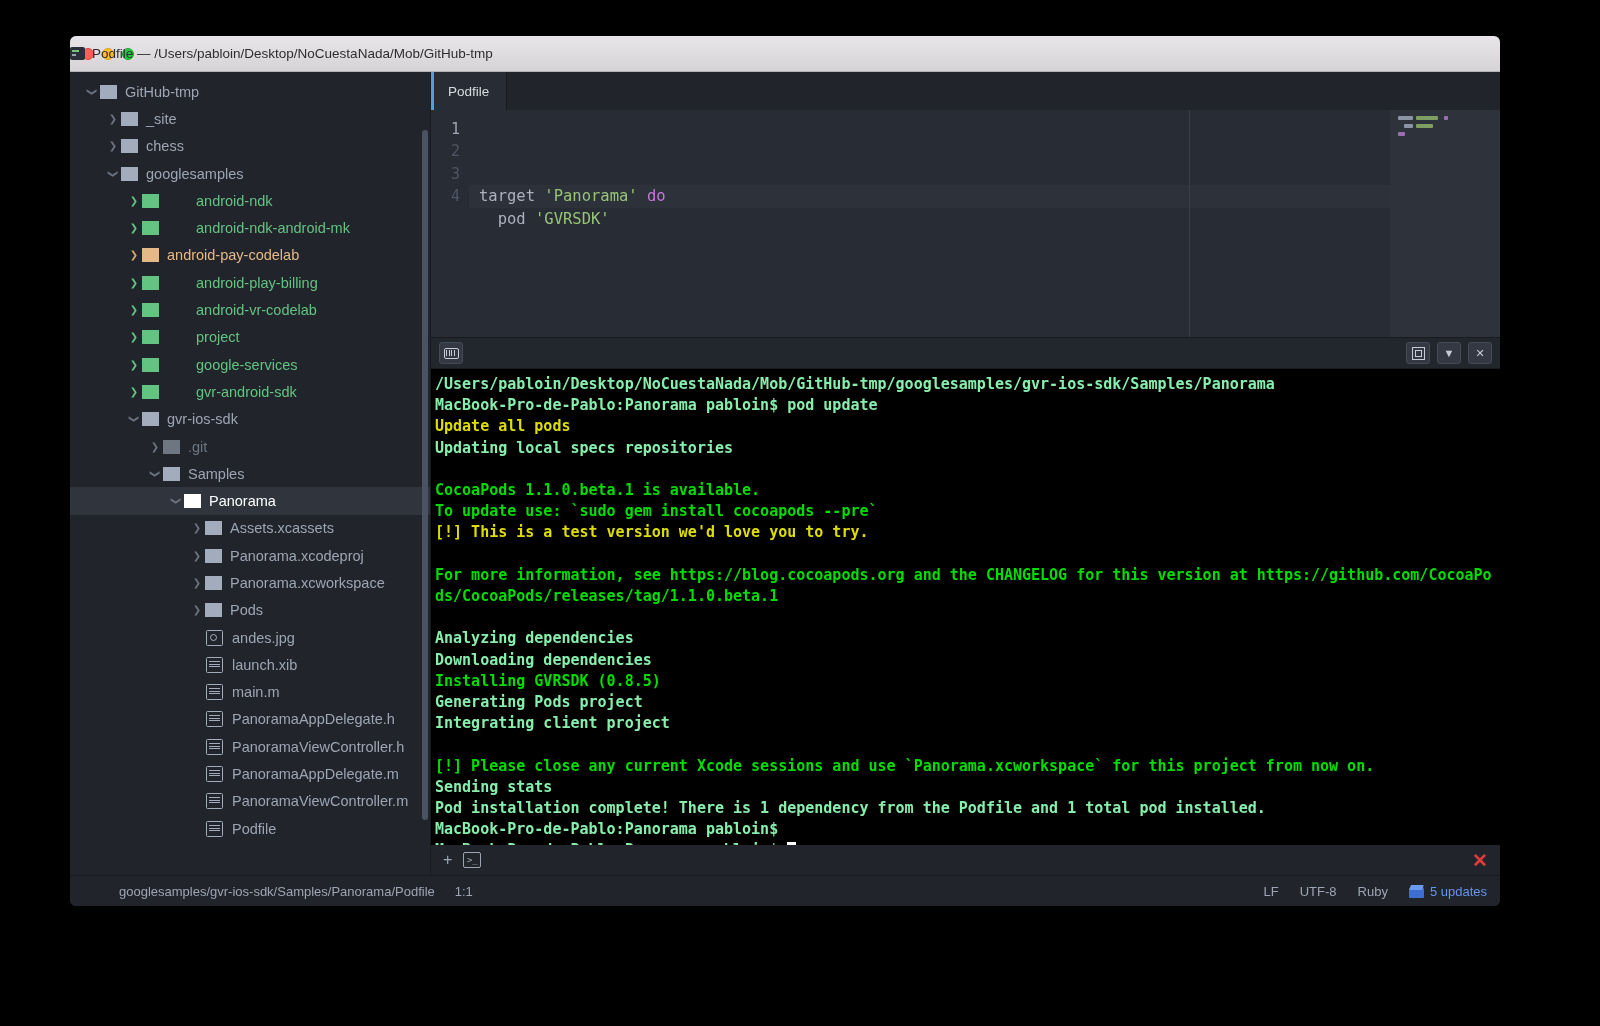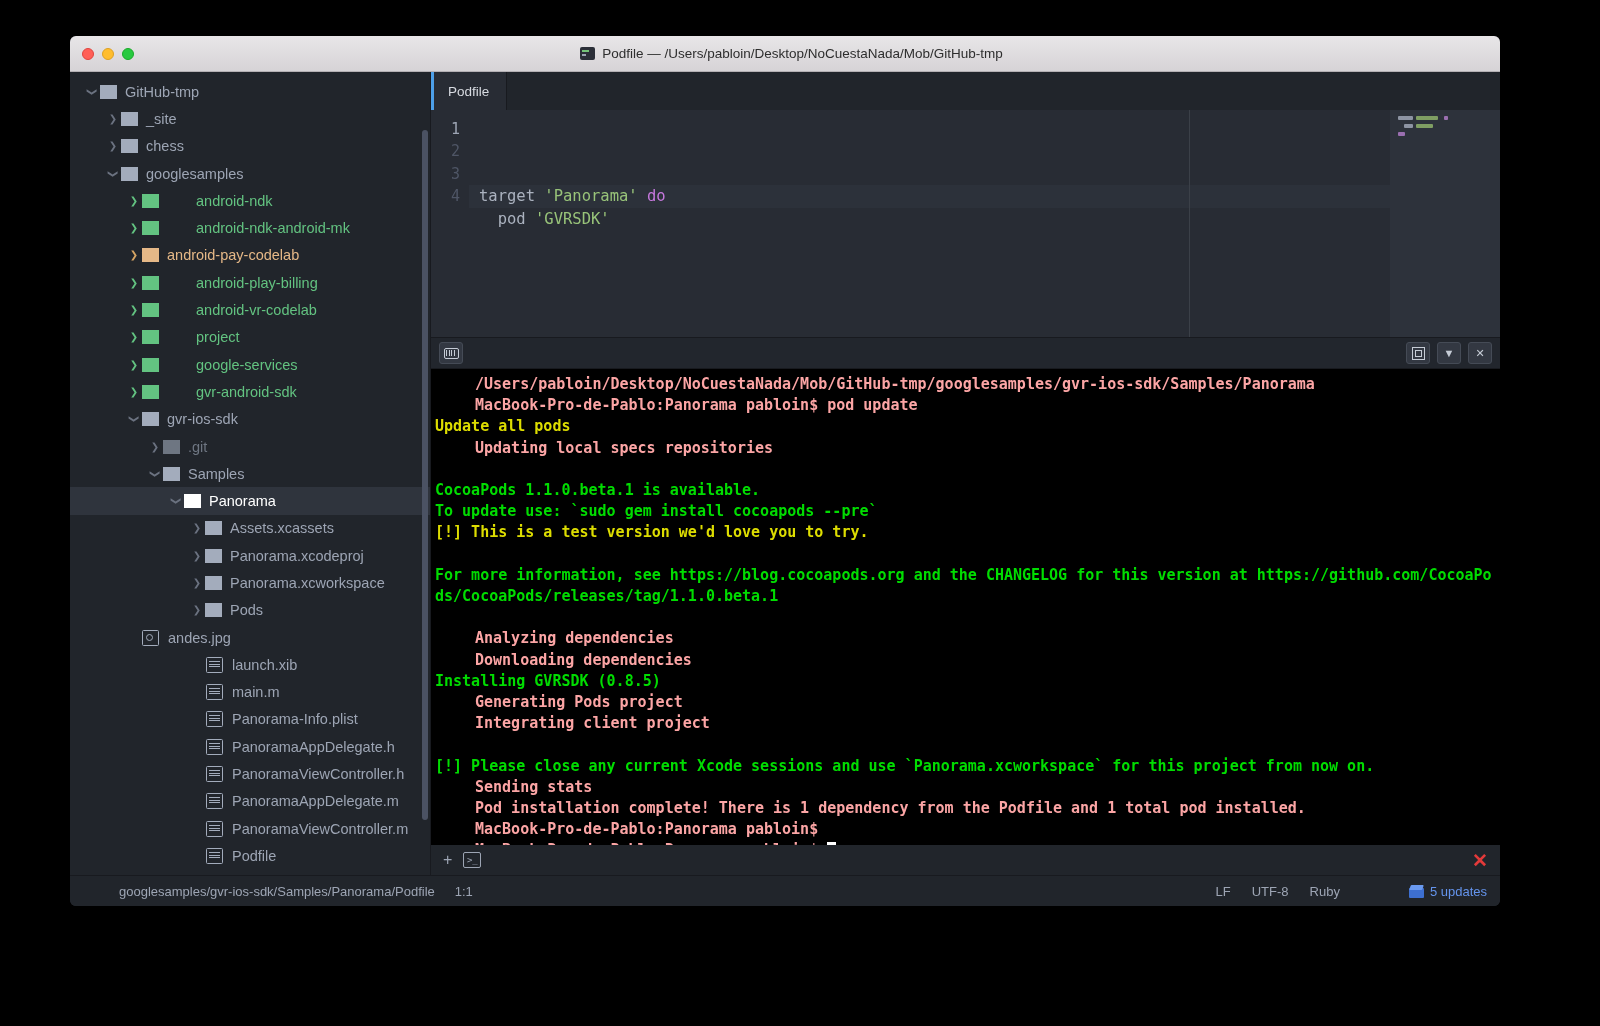--- a/index.html
+++ b/index.html
@@ -54,24 +54,23 @@
 
   #titlebar-title {
     position: absolute;
     left: 0; right: 16px;
     text-align: center;
     font-size: 13.5px;
     color: #2e2e2e;
     white-space: nowrap;
     display: flex;
     align-items: center;
-    justify-content: center;
+    justify-content: flex-start;
     gap: 7px;
     pointer-events: none;
-    margin-left: 29px;
   }
   .atom-logo-sm {
     width: 15px; height: 13px;
     background: #2b2f38;
     border-radius: 2px;
     display: inline-block;
     position: relative;
     flex: 0 0 auto;
   }
   .atom-logo-sm::before {
@@ -363,21 +362,21 @@
     color: #ffffff;
     font-family: "DejaVu Sans Mono", monospace;
     font-size: 15px;
     font-weight: bold;
     line-height: 21.2px;
     padding: 5px 4px 0 4px;
     overflow: hidden;
     white-space: pre-wrap;
     word-break: break-all;
   }
-  .t-white  { color: #fca5a5; margin-left: 40px; }
+  .t-white  { color: #86efac; }
   .t-green  { color: #00dd00; }
   .t-yellow { color: #dddd00; }
   .cursor-block {
     display: inline-block;
     width: 9px; height: 16px;
     background: #ffffff;
     vertical-align: -3px;
   }
 
   #terminal-tabbar {
@@ -427,21 +426,20 @@
     font-size: 13px;
     color: #9da5b4;
     border-top: 1px solid #181a1f;
   }
   .sb-left { display: flex; align-items: center; gap: 20px; margin-left: 36px; }
   .sb-spacer { flex: 1; }
   .sb-right { display: flex; align-items: center; gap: 21px; }
   .sb-updates {
     display: flex; align-items: center; gap: 6px;
     color: #6494ed;
-    margin-left: 48px;
   }
   .pkg-icon {
     width: 15px; height: 13px;
     position: relative;
     display: inline-block;
   }
   .pkg-icon::before {
     content: "";
     position: absolute;
     left: 0; top: 3px;
@@ -573,47 +571,40 @@
           <div class="tree-row" style="padding-left: 119px;">
             <span class="twisty ">❯</span>
             <span class="ficon folder fld-gray"></span>
             <span class="tw-label tw-gray">Panorama.xcworkspace</span>
           </div>
           <div class="tree-row" style="padding-left: 119px;">
             <span class="twisty ">❯</span>
             <span class="ficon folder fld-gray"></span>
             <span class="tw-label tw-gray">Pods</span>
           </div>
-          <div class="tree-row" style="padding-left: 55px;">
+          <div class="tree-row" style="padding-left: 119px;">
             <span class="twisty blank"></span>
             <span class="ficon file img">
               <span class="lines"></span>
             </span>
             <span class="tw-label tw-gray">andes.jpg</span>
           </div>
           <div class="tree-row" style="padding-left: 119px;">
             <span class="twisty blank"></span>
             <span class="ficon file">
               <span class="lines"></span>
             </span>
             <span class="tw-label tw-gray">launch.xib</span>
           </div>
           <div class="tree-row" style="padding-left: 119px;">
             <span class="twisty blank"></span>
             <span class="ficon file">
               <span class="lines"></span>
             </span>
             <span class="tw-label tw-gray">main.m</span>
-          </div>
-          <div class="tree-row" style="padding-left: 119px;">
-            <span class="twisty blank"></span>
-            <span class="ficon file">
-              <span class="lines"></span>
-            </span>
-            <span class="tw-label tw-gray">Panorama-Info.plist</span>
           </div>
           <div class="tree-row" style="padding-left: 119px;">
             <span class="twisty blank"></span>
             <span class="ficon file">
               <span class="lines"></span>
             </span>
             <span class="tw-label tw-gray">PanoramaAppDelegate.h</span>
           </div>
           <div class="tree-row" style="padding-left: 119px;">
             <span class="twisty blank"></span>

